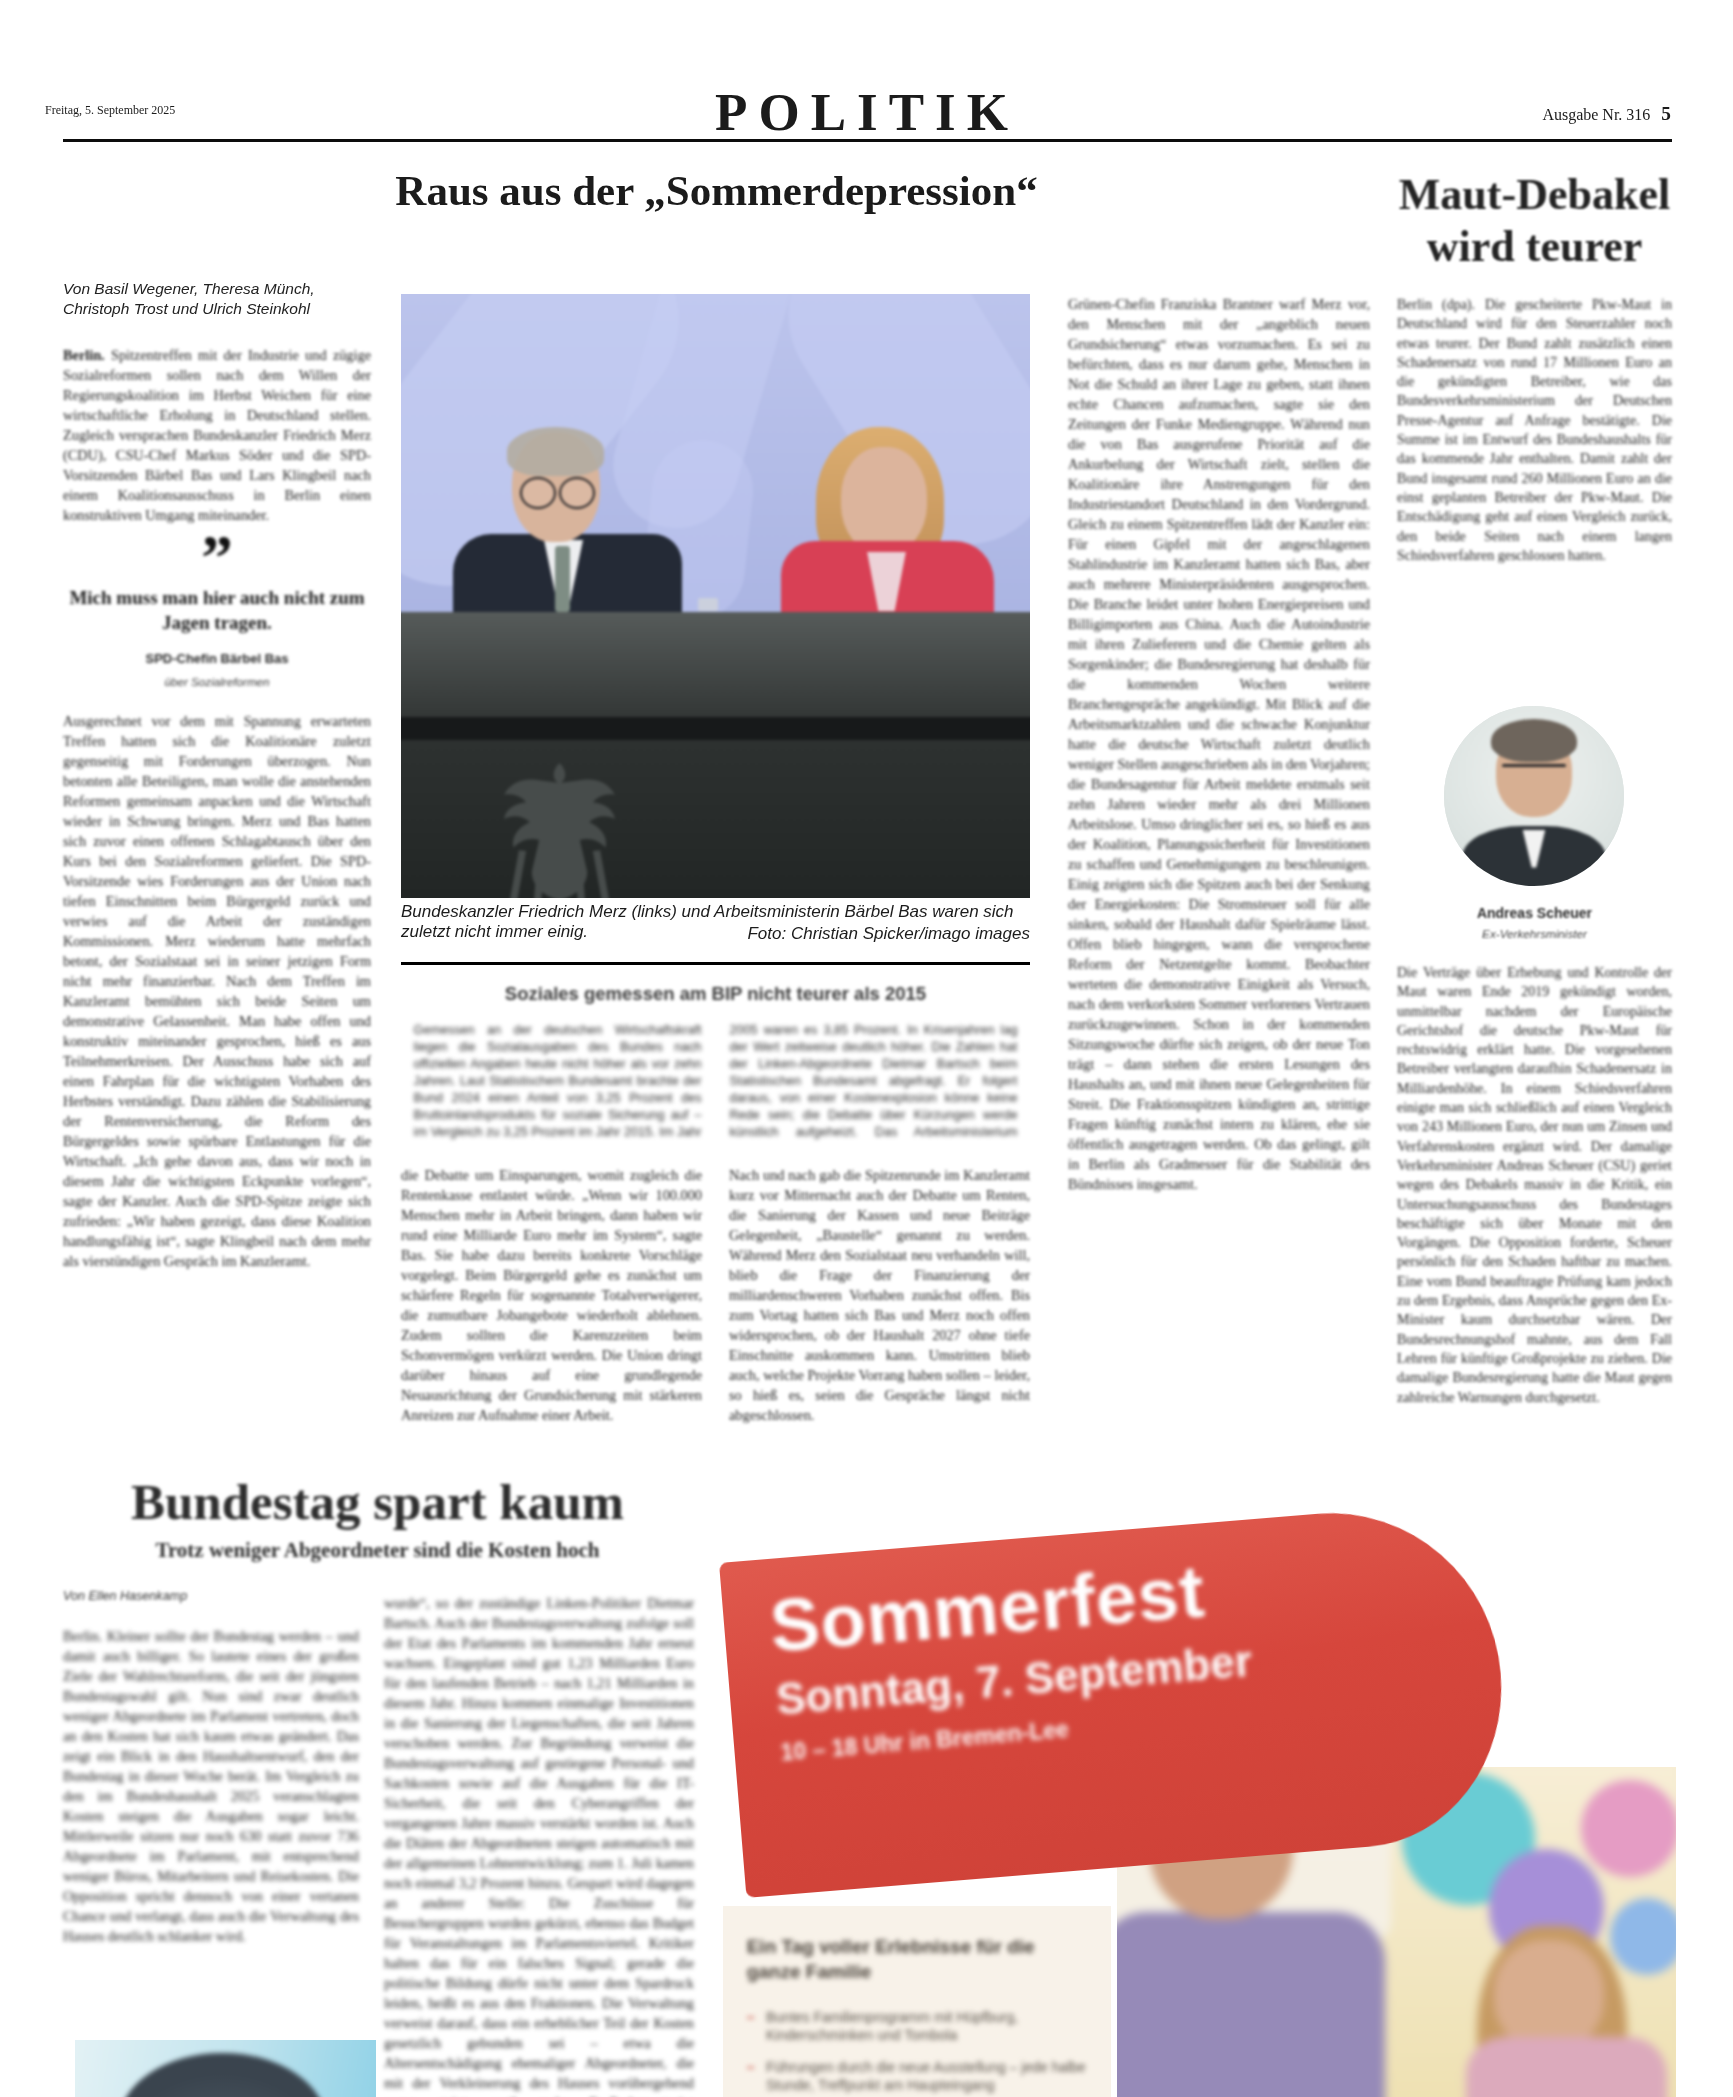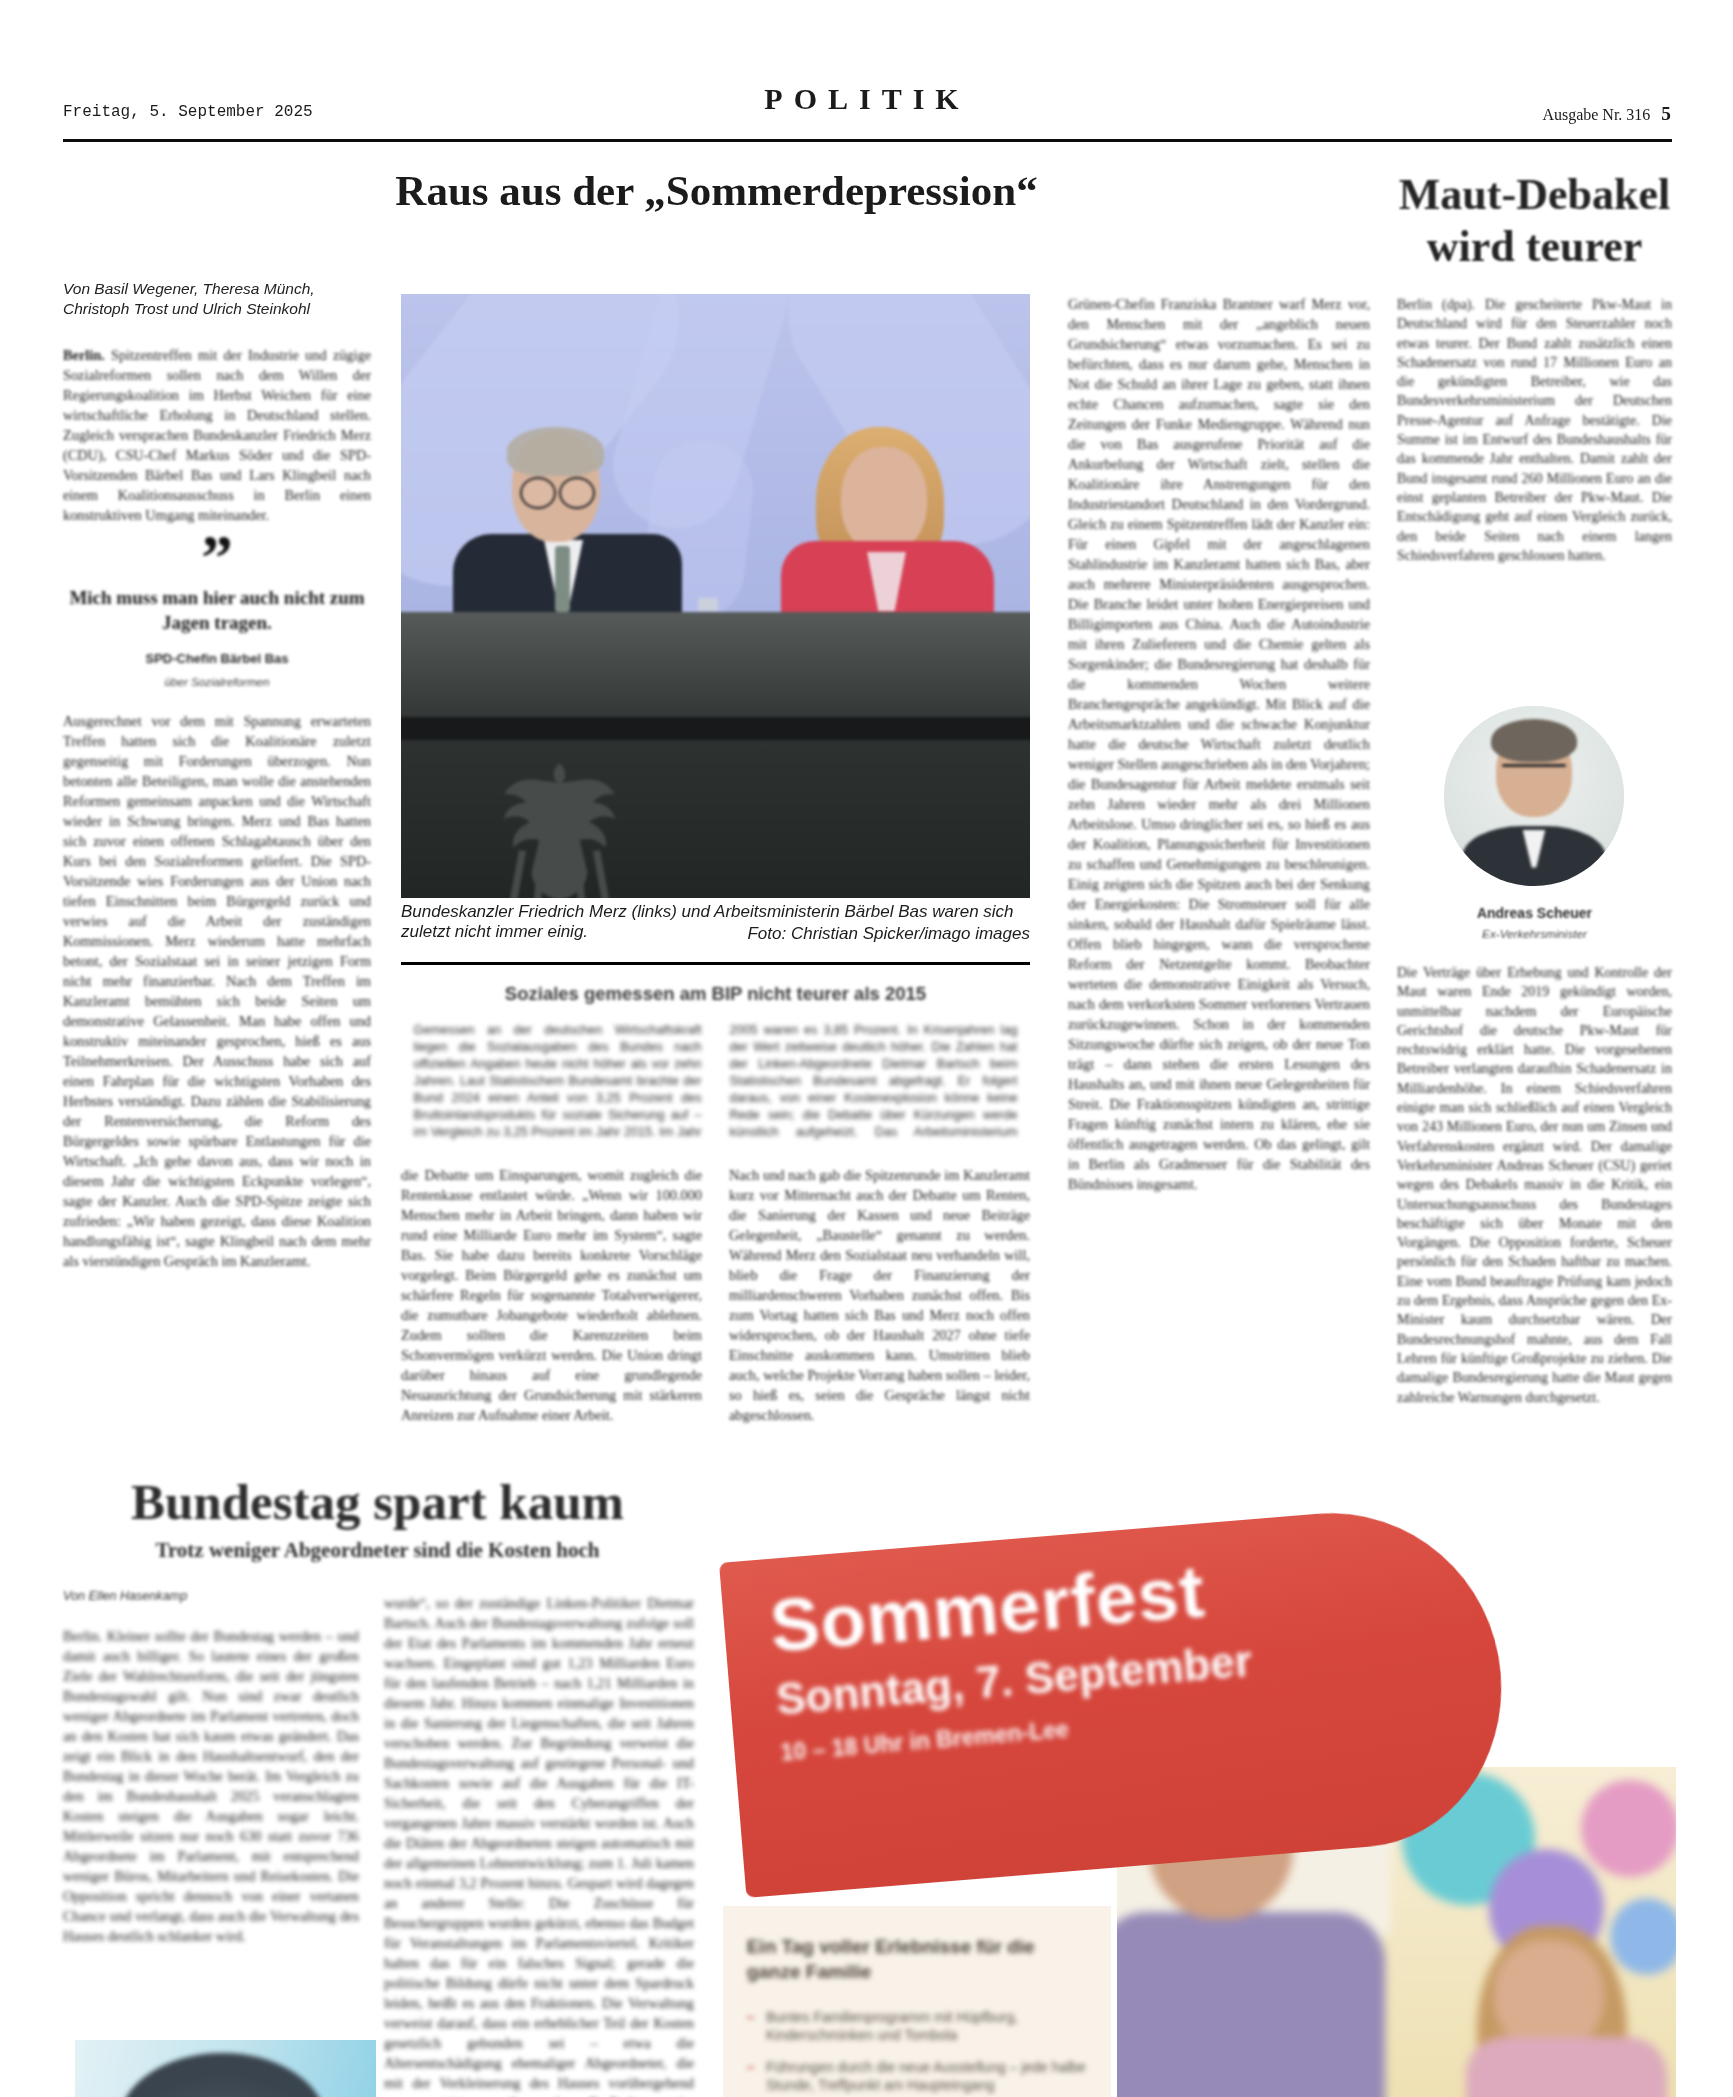--- a/index.html
+++ b/index.html
@@ -14,22 +14,22 @@
 
   
   .b1{filter:blur(0.5px);}
   .b25{filter:blur(1px);}
   .b3{filter:blur(1.3px);}
   .b35{filter:blur(1.5px);}
   .b4{filter:blur(1.7px);}
   .b5{filter:blur(2.1px);}
 
   
-  #hdr-date{left:63px;top:103px;font-size:16px;font-family:Liberation Mono, monospace;}
-  #hdr-section{left:0;top:82px;width:1734px;text-align:center;font-size:30px;font-weight:700;letter-spacing:11px;}
+  #hdr-date{left:45px;top:103px;font-size:12px;}
+  #hdr-section{left:0;top:82px;width:1734px;text-align:center;font-size:53px;font-weight:700;letter-spacing:11px;}
   #hdr-issue{right:63px;top:103px;font-size:16px;text-align:right;}
   #hdr-issue .pageno{font-weight:700;font-size:19.3px;margin-left:11px;}
   #hdr-rule{left:63px;top:139px;width:1609px;height:3.4px;background:#0d0d0d;}
 
   
   #lead-h1{left:63px;top:167px;width:1307px;font-size:43px;font-weight:700;line-height:1.1;}
   #lead-sub{left:63px;top:246px;width:1307px;font-size:27px;font-weight:700;}
   #lead-byline{left:63px;top:279px;width:310px;font-size:15.5px;line-height:20px;color:#222;}
   .bodycol{font-size:14.3px;line-height:20px;color:#232323;overflow:hidden;}
   .bodycol p{margin:0;}

